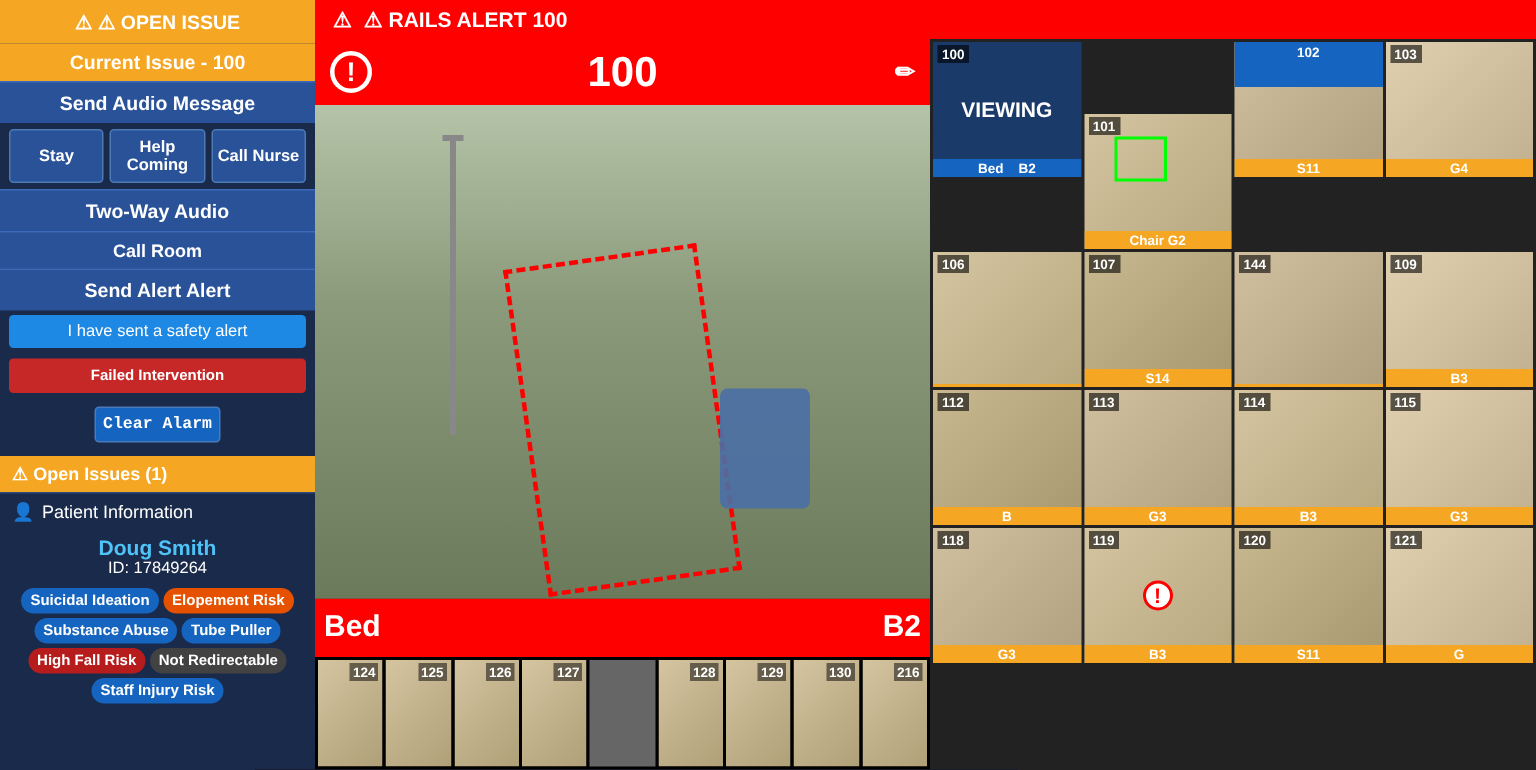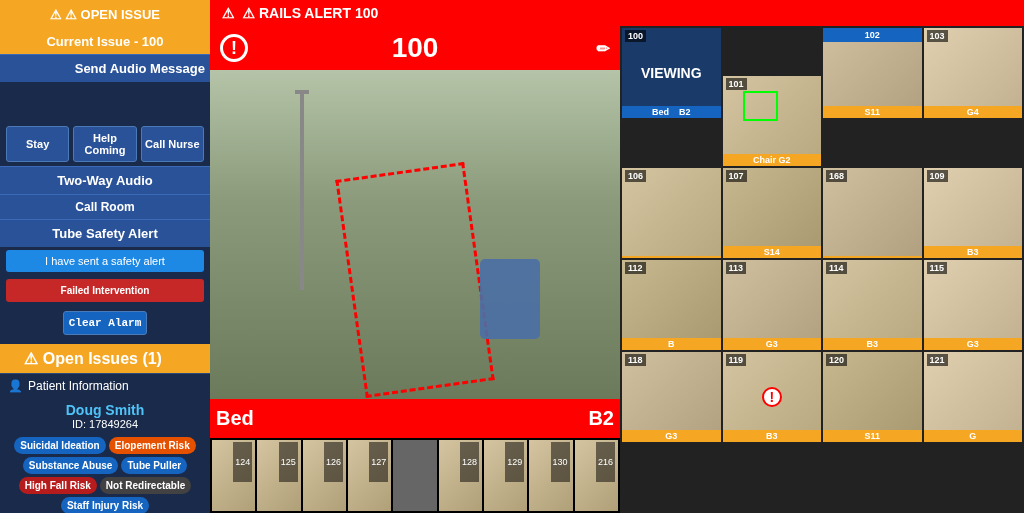--- a/index.html
+++ b/index.html
@@ -35,33 +35,32 @@
       font-size: 13px;
       text-align: center;
       padding: 5px;
     }
 
     .send-audio-btn {
       background: #2a5298;
       color: white;
       font-weight: bold;
       font-size: 13px;
-      text-align: right;
+      text-align: center;
       padding: 6px 5px;
       cursor: pointer;
       border: none;
       width: 100%;
       border-top: 1px solid #3a6ab8;
     }
 
     .action-buttons-row {
       display: flex;
       gap: 4px;
       padding: 4px 6px;
-      margin-top: 40px;
     }
     .action-btn {
       flex: 1;
       background: #2a5298;
       color: white;
       font-size: 11px;
       font-weight: bold;
       text-align: center;
       padding: 5px 2px;
       cursor: pointer;
@@ -146,22 +145,22 @@
       border: 1px solid #4a7ab8;
       border-radius: 3px;
       margin: 2px 40px;
       font-family: Liberation Mono, monospace;
     }
 
     .open-issues-bar {
       background: #f5a623;
       color: white;
       font-weight: bold;
-      font-size: 16px;
-      padding: 5px 24px;
+      font-size: 12px;
+      padding: 5px 8px;
       margin-top: 4px;
       display: flex;
       align-items: center;
       gap: 5px;
     }
 
     .patient-info-bar {
       background: #1a2a4a;
       color: white;
       font-size: 12px;
@@ -356,23 +355,23 @@
       position: relative;
       overflow: hidden;
       cursor: pointer;
     }
     .bottom-cam-label {
       position: absolute;
       top: 2px;
       right: 3px;
       color: white;
       font-size: 9px;
-      font-weight: normal;
+      font-weight: bold;
       background: rgba(0,0,0,0.5);
-      padding: 15px 2px;
+      padding: 1px 2px;
       text-align: center;
     }
 
     
     .right-grid {
       flex: 1;
       display: flex;
       flex-direction: column;
       overflow-y: auto;
       gap: 2px;
@@ -506,21 +505,21 @@
 
   <div class="section-label">
     <span>Two-Way Audio</span>
   </div>
 
   <button class="call-room-btn">
     <span>Call Room</span>
   </button>
 
   <button class="safety-alert-btn">
-    <span>Tube Safety Alert</span>
+    <span>Send Alert Alert</span>
   </button>
 
   <div class="safety-sent-box">
     <span>I have sent a safety alert</span>
   </div>
 
   <div class="intervention-row">
     <button class="intervention-btn failed">
       <span>Failed Intervention</span>
     </button>
@@ -639,41 +638,41 @@
           <div class="cam-label blue-label">Bed&nbsp;&nbsp;&nbsp;&nbsp;B2</div>
         </div>
 
         <div class="grid-cell cell-height cam-bg-2" style="background: linear-gradient(135deg, #d4c4a0 0%, #b8a880 100%); margin-top: 48px;">
           <span class="cam-number">101</span>
           <div class="green-box"></div>
           <div class="cam-label">Chair&nbsp;G2</div>
         </div>
 
         <div class="grid-cell cell-height cam-bg-3" style="position:relative;">
-          <div style="position:absolute;top:0;left:0;right:0;height:14px;background:#1565c0;color:white;font-size:9px;font-weight:bold;text-align:center;line-height:14px;">102</div>
+          <div style="position:absolute;top:0;left:0;right:0;height:30px;background:#1565c0;color:white;font-size:9px;font-weight:bold;text-align:center;line-height:14px;">102</div>
           <span class="cam-label">S11</span>
         </div>
 
         <div class="grid-cell cell-height cam-bg-4">
           <span class="cam-number">103</span>
           <div class="cam-label">G4</div>
         </div>
       </div>
 
       <div class="grid-row">
         <div class="grid-cell cell-height cam-bg-1">
           <span class="cam-number">106</span>
           <div class="cam-label"></div>
         </div>
         <div class="grid-cell cell-height cam-bg-2">
           <span class="cam-number">107</span>
           <div class="cam-label">S14</div>
         </div>
         <div class="grid-cell cell-height cam-bg-3">
-          <span class="cam-number">168</span>
+          <span class="cam-number">144</span>
           <div class="cam-label"></div>
         </div>
         <div class="grid-cell cell-height cam-bg-4">
           <span class="cam-number">109</span>
           <div class="cam-label">B3</div>
         </div>
       </div>
 
       <div class="grid-row">
         <div class="grid-cell cell-height cam-bg-2">

